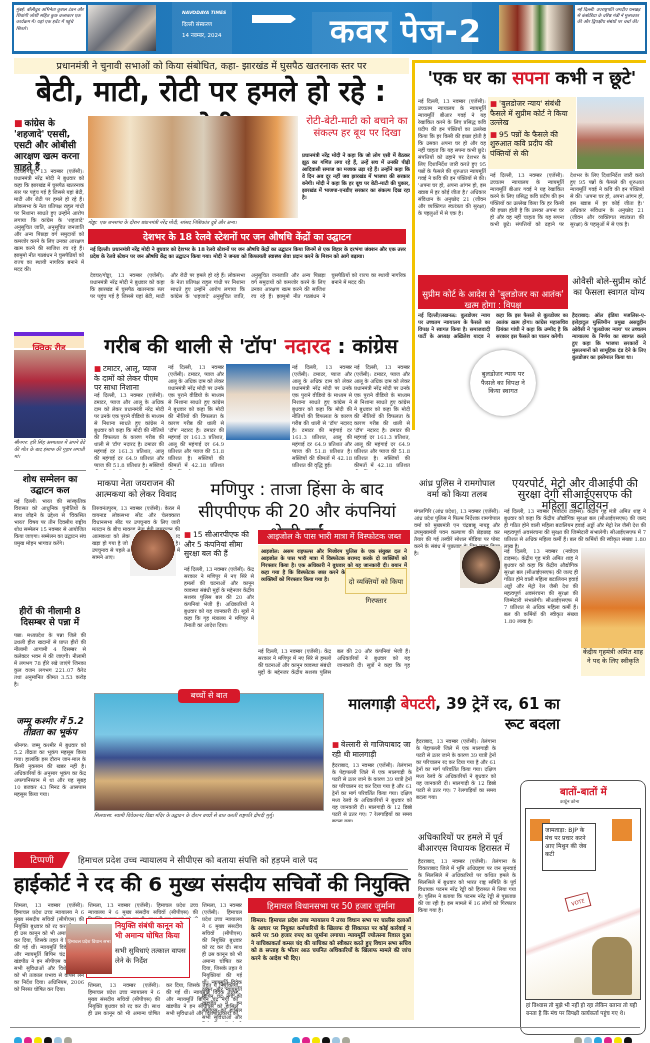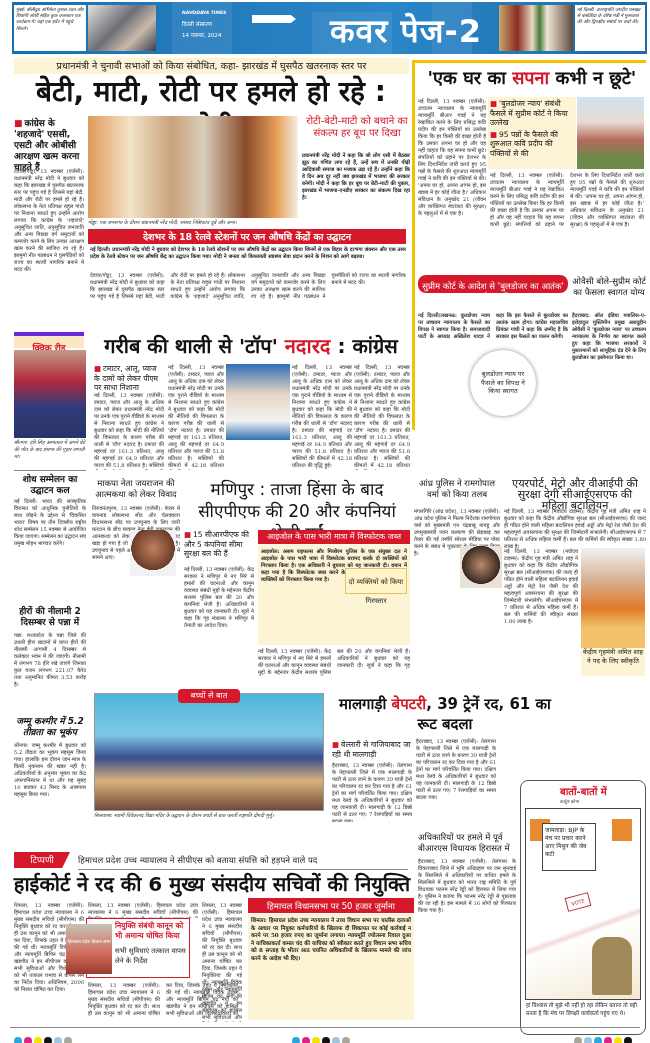--- a/index.html
+++ b/index.html
@@ -60,38 +60,38 @@
   <span>'एक घर का </span><span style="color:#d6192a;">सपना</span><span> कभी न छूटे'</span>
 </div>
 <div class="abs body-text" style="left:418px;top:98px;width:68px;height:150px;">नई दिल्ली, 13 नवम्बर (एजेंसी): उच्चतम न्यायालय के न्यायमूर्ति न्यायमूर्ति बीआर गवई ने यह रेखांकित करने के लिए प्रसिद्ध कवि प्रदीप की इन पंक्तियों का उल्लेख किया कि हर किसी की इच्छा होती है कि उसका अपना घर हो और वह नहीं चाहता कि यह सपना कभी छूटे। संपत्तियों को ढहाने पर देशभर के लिए दिशानिर्देश जारी करते हुए 95 पन्नों के फैसले की शुरुआत न्यायमूर्ति गवई ने कवि की इन पंक्तियों से की। 'अपना घर हो, अपना आंगन हो, इस ख्वाब में हर कोई जीता है।' अधिकार संविधान के अनुच्छेद 21 (जीवन और व्यक्तिगत स्वतंत्रता की सुरक्षा) के पहलुओं में से एक है।</div>
 <div class="abs" style="left:488px;top:97px;width:88px;height:72px;background:#fdf4d6;padding:2px;">
   <div class="head-serif bullet" style="font-size:7.5px;line-height:9.5px;font-weight:normal;">'बुलडोजर न्याय' संबंधी फैसले में सुप्रीम कोर्ट ने किया उल्लेख</div>
   <div class="head-serif bullet" style="font-size:7.5px;line-height:9.5px;font-weight:normal;margin-top:2px;">95 पन्नों के फैसले की शुरुआत कवि प्रदीप की पंक्तियों से की</div>
 </div>
 <div class="abs photo" style="left:577px;top:97px;width:67px;height:72px;background:linear-gradient(180deg,#cfe3f2,#e9d9d2 35%,#b56a5a 60%,#6d8a4a 85%);"></div>
 <div class="abs body-text" style="left:490px;top:172px;width:154px;height:76px;column-count:2;column-gap:6px;">नई दिल्ली, 13 नवम्बर (एजेंसी): उच्चतम न्यायालय के न्यायमूर्ति न्यायमूर्ति बीआर गवई ने यह रेखांकित करने के लिए प्रसिद्ध कवि प्रदीप की इन पंक्तियों का उल्लेख किया कि हर किसी की इच्छा होती है कि उसका अपना घर हो और वह नहीं चाहता कि यह सपना कभी छूटे। संपत्तियों को ढहाने पर देशभर के लिए दिशानिर्देश जारी करते हुए 95 पन्नों के फैसले की शुरुआत न्यायमूर्ति गवई ने कवि की इन पंक्तियों से की। 'अपना घर हो, अपना आंगन हो, इस ख्वाब में हर कोई जीता है।' अधिकार संविधान के अनुच्छेद 21 (जीवन और व्यक्तिगत स्वतंत्रता की सुरक्षा) के पहलुओं में से एक है।</div>
 
-<div class="abs redbar" style="left:418px;top:275px;width:150px;height:18px;font-size:8.5px;line-height:11px;padding-top:6px;font-weight:normal;border-radius:8px;">सुप्रीम कोर्ट के आदेश से 'बुलडोजर का आतंक' खत्म होगा : विपक्ष</div>
+<div class="abs redbar" style="left:418px;top:275px;width:150px;height:34px;font-size:8.5px;line-height:11px;padding-top:14px;font-weight:normal;">सुप्रीम कोर्ट के आदेश से 'बुलडोजर का आतंक' खत्म होगा : विपक्ष</div>
 <div class="abs body-text" style="left:418px;top:312px;width:150px;height:116px;column-count:2;column-gap:6px;font-weight:bold;">नई दिल्ली/लखनऊ: बुलडोजर न्याय पर उच्चतम न्यायालय के फैसले का विपक्ष ने स्वागत किया है। समाजवादी पार्टी के अध्यक्ष अखिलेश यादव ने कहा कि इस फैसले से बुलडोजर का आतंक खत्म होगा। कांग्रेस महासचिव प्रियंका गांधी ने कहा कि उम्मीद है कि सरकार इस फैसले का पालन करेगी।</div>
 <div class="abs" style="left:470px;top:350px;width:66px;height:66px;border-radius:50%;background:#fff;box-shadow:0 0 4px #888;display:flex;align-items:center;justify-content:center;text-align:center;padding:6px;">
   <span style="font-size:6.5px;line-height:8.5px;color:#333;">बुलडोजर न्याय पर फैसले का विपक्ष ने किया स्वागत</span>
 </div>
 
 <div class="abs" style="left:572px;top:276px;width:74px;font-size:8.5px;line-height:10.5px;text-align:center;color:#111;">ओवैसी बोले-सुप्रीम कोर्ट का फैसला स्वागत योग्य</div>
 <div class="abs body-text" style="left:572px;top:312px;width:74px;height:116px;font-weight:bold;">हैदराबाद: ऑल इंडिया मजलिस-ए-इत्तेहादुल मुस्लिमीन प्रमुख असदुद्दीन ओवैसी ने 'बुलडोजर न्याय' पर उच्चतम न्यायालय के निर्णय का स्वागत करते हुए कहा कि भाजपा सरकारों ने मुसलमानों को सामूहिक दंड देने के लिए बुलडोजर का इस्तेमाल किया था।</div>
 
 <div class="abs" style="left:14px;top:332px;width:70px;height:16px;background:#fbe7c4;border-top:4px solid #6d28d9;text-align:center;">
   <span style="font-size:9px;line-height:14px;color:#d6192a;font-weight:bold;">क्विक रीड</span>
 </div>
 <div class="abs photo" style="left:14px;top:350px;width:72px;height:88px;background:linear-gradient(180deg,#c49a88,#b02a3e 35%,#2f3b7a 65%,#2a3468);"></div>
 <div class="abs caption" style="left:14px;top:439px;width:72px;font-style:italic;">श्रीनगर: हरि सिंह अस्पताल में अपने बेटे की मौत के बाद इंसाफ की गुहार लगाती मां।</div>
 <div class="abs rule" style="left:14px;top:470px;width:72px;"></div>
 <div class="abs head-serif" style="left:14px;top:474px;width:72px;font-size:9px;line-height:11px;text-align:center;">शोध सम्मेलन का उद्घाटन कल</div>
 <div class="abs body-text" style="left:14px;top:498px;width:72px;height:104px;">नई दिल्ली: भारत की सांस्कृतिक विरासत को आधुनिक चुनौतियों के साथ जोड़ने के उद्देश्य से 'विकसित भारत' विषय पर तीन दिवसीय राष्ट्रीय शोध सम्मेलन 15 नवम्बर से आयोजित किया जाएगा। सम्मेलन का उद्घाटन संघ प्रमुख मोहन भागवत करेंगे।</div>
-<div class="abs head-serif" style="left:14px;top:606px;width:72px;font-size:9px;line-height:11px;text-align:center;">हीरों की नीलामी 2 दिसम्बर से पन्ना में</div>
+<div class="abs head-serif" style="left:14px;top:606px;width:72px;font-size:9px;line-height:11px;text-align:center;">हीरों की नीलामी 8 दिसम्बर से पन्ना में</div>
 <div class="abs body-text" style="left:14px;top:632px;width:72px;height:82px;">पन्ना: मध्यप्रदेश के पन्ना जिले की उथली हीरा खदानों से प्राप्त हीरों की नीलामी आगामी 4 दिसम्बर से कलेक्टर भवन में की जाएगी। नीलामी में लगभग 78 हीरे रखे जाएंगे जिनका कुल वजन लगभग 221.07 कैरेट तथा अनुमानित कीमत 3.53 करोड़ है।</div>
 <div class="abs head-serif" style="left:14px;top:716px;width:72px;font-size:9px;line-height:11px;text-align:center;font-style:italic;">जम्मू कश्मीर में 5.2 तीव्रता का भूकंप</div>
 <div class="abs body-text" style="left:14px;top:742px;width:72px;height:84px;">श्रीनगर: जम्मू कश्मीर में बुधवार को 5.2 तीव्रता का भूकंप महसूस किया गया। हालांकि इस दौरान जान-माल के किसी नुकसान की खबर नहीं है। अधिकारियों के अनुसार भूकंप का केंद्र अफगानिस्तान में था और यह सुबह 10 बजकर 43 मिनट के आसपास महसूस किया गया।</div>
 
 <div class="abs head-serif" style="left:92px;top:333px;width:318px;font-size:20px;line-height:26px;text-align:center;">
   <span>गरीब की थाली से 'टॉप' </span><span style="color:#d6192a;">नदारद</span><span> : कांग्रेस</span>
 </div>
 <div class="abs head-serif bullet" style="left:94px;top:364px;width:70px;font-size:7.5px;line-height:9.5px;font-weight:normal;">टमाटर, आलू, प्याज के दामों को लेकर पीएम पर साधा निशाना</div>
 <div class="abs body-text" style="left:94px;top:392px;width:70px;height:78px;">नई दिल्ली, 13 नवम्बर (एजेंसी): टमाटर, प्याज और आलू के अधिक दाम को लेकर प्रधानमंत्री नरेंद्र मोदी पर उनके एक पुराने वीडियो के माध्यम से निशाना साधते हुए कांग्रेस ने बुधवार को कहा कि मोदी की नीतियों की विफलता के कारण गरीब की थाली से 'टॉप' नदारद है। टमाटर की महंगाई दर 161.3 प्रतिशत, आलू की महंगाई दर 64.9 प्रतिशत और प्याज की 51.8 प्रतिशत है। सब्जियों की कीमतों में 42.18 प्रतिशत की वृद्धि हुई।</div>
 <div class="abs body-text" style="left:168px;top:364px;width:56px;height:106px;">नई दिल्ली, 13 नवम्बर (एजेंसी): टमाटर, प्याज और आलू के अधिक दाम को लेकर प्रधानमंत्री नरेंद्र मोदी पर उनके एक पुराने वीडियो के माध्यम से निशाना साधते हुए कांग्रेस ने बुधवार को कहा कि मोदी की नीतियों की विफलता के कारण गरीब की थाली से 'टॉप' नदारद है। टमाटर की महंगाई दर 161.3 प्रतिशत, आलू की महंगाई दर 64.9 प्रतिशत और प्याज की 51.8 प्रतिशत है। सब्जियों की कीमतों में 42.18 प्रतिशत की वृद्धि हुई।</div>
@@ -122,21 +122,21 @@
 <div class="abs head-serif" style="left:504px;top:478px;width:142px;font-size:11px;line-height:11px;text-align:center;font-weight:normal;">एयरपोर्ट, मेट्रो और वीआईपी की सुरक्षा देगी सीआईएसएफ की महिला बटालियन</div>
 <div class="abs body-text" style="left:504px;top:508px;width:142px;height:40px;">नई दिल्ली, 13 नवम्बर (नवोदय टाइम्स): केंद्रीय गृह मंत्री अमित शाह ने बुधवार को कहा कि केंद्रीय औद्योगिक सुरक्षा बल (सीआईएसएफ) की जल्द ही गठित होने वाली महिला बटालियन हवाई अड्डों और मेट्रो रेल जैसी देश की महत्वपूर्ण अवसंरचना की सुरक्षा की जिम्मेदारी संभालेगी। सीआईएसएफ में 7 प्रतिशत से अधिक महिला कर्मी हैं। बल की कर्मियों की स्वीकृत संख्या 1.80 लाख है।</div>
 <div class="abs body-text" style="left:504px;top:548px;width:74px;height:130px;">नई दिल्ली, 13 नवम्बर (नवोदय टाइम्स): केंद्रीय गृह मंत्री अमित शाह ने बुधवार को कहा कि केंद्रीय औद्योगिक सुरक्षा बल (सीआईएसएफ) की जल्द ही गठित होने वाली महिला बटालियन हवाई अड्डों और मेट्रो रेल जैसी देश की महत्वपूर्ण अवसंरचना की सुरक्षा की जिम्मेदारी संभालेगी। सीआईएसएफ में 7 प्रतिशत से अधिक महिला कर्मी हैं। बल की कर्मियों की स्वीकृत संख्या 1.80 लाख है।</div>
 <div class="abs photo" style="left:581px;top:548px;width:64px;height:100px;background:linear-gradient(180deg,#f1f1f1,#d9b59a 30%,#e07a2a 60%,#f2c26a 80%);"></div>
 <div class="abs" style="left:581px;top:648px;width:64px;height:28px;background:#fdf4d6;font-size:6.5px;line-height:9px;text-align:center;color:#222;">केंद्रीय गृहमंत्री अमित शाह ने पद के लिए स्वीकृति</div>
 
 <div class="abs photo" style="left:94px;top:693px;width:230px;height:118px;background:linear-gradient(180deg,#4fb5d9,#7cc8e6 35%,#3a4e8e 55%,#d8b27a 75%,#6e4a3c);border:1px solid #999;"></div>
 <div class="abs redbar" style="left:178px;top:689px;width:62px;height:14px;font-size:8px;line-height:14px;border-radius:4px;font-weight:normal;">बच्चों से बात</div>
 <div class="abs caption" style="left:94px;top:812px;width:230px;font-style:italic;">सिलवासा: स्वामी विवेकानंद विद्या मंदिर के उद्घाटन के दौरान बच्चों से बात करतीं राष्ट्रपति द्रौपदी मुर्मू।</div>
 
-<div class="abs head-serif" style="left:330px;top:694px;width:230px;font-size:15px;line-height:20px;text-align:center;">
+<div class="abs head-serif" style="left:330px;top:694px;width:230px;font-size:15px;line-height:20px;text-align:right;">
   <span>मालगाड़ी </span><span style="color:#d6192a;">बेपटरी</span><span>, 39 ट्रेनें रद, 61 का रूट बदला</span>
 </div>
 <div class="abs head-serif bullet" style="left:332px;top:740px;width:80px;font-size:7.5px;line-height:9.5px;font-weight:normal;">बेल्लारी से गाजियाबाद जा रही थी मालगाड़ी</div>
 <div class="abs body-text" style="left:332px;top:762px;width:80px;height:60px;">हैदराबाद, 13 नवम्बर (एजेंसी): तेलंगाना के पेद्दापल्ली जिले में एक मालगाड़ी के पटरी से उतर जाने के कारण 39 यात्री ट्रेनों का परिचालन रद कर दिया गया है और 61 ट्रेनों का मार्ग परिवर्तित किया गया। दक्षिण मध्य रेलवे के अधिकारियों ने बुधवार को यह जानकारी दी। मालगाड़ी के 12 डिब्बे पटरी से उतर गए। 7 रेलगाड़ियों का समय बदला गया।</div>
 <div class="abs body-text" style="left:416px;top:738px;width:80px;height:96px;">हैदराबाद, 13 नवम्बर (एजेंसी): तेलंगाना के पेद्दापल्ली जिले में एक मालगाड़ी के पटरी से उतर जाने के कारण 39 यात्री ट्रेनों का परिचालन रद कर दिया गया है और 61 ट्रेनों का मार्ग परिवर्तित किया गया। दक्षिण मध्य रेलवे के अधिकारियों ने बुधवार को यह जानकारी दी। मालगाड़ी के 12 डिब्बे पटरी से उतर गए। 7 रेलगाड़ियों का समय बदला गया।</div>
 
 <div class="abs" style="left:520px;top:780px;width:126px;height:255px;border:1px solid #555;border-radius:8px;background:#fff;"></div>
 <div class="abs" style="left:560px;top:784px;font-size:10px;color:#d6192a;font-weight:bold;">बातों-बातों में</div>
 <div class="abs" style="left:560px;top:798px;font-size:4.5px;color:#333;">कार्टून कोना</div>
 <div class="abs" style="left:525px;top:808px;width:116px;height:192px;background:linear-gradient(160deg,#fff 0%,#fff 60%,#f4d8d8 62%,#fff 64%,#f2e9d2 100%);border:1px solid #444;overflow:hidden;">

